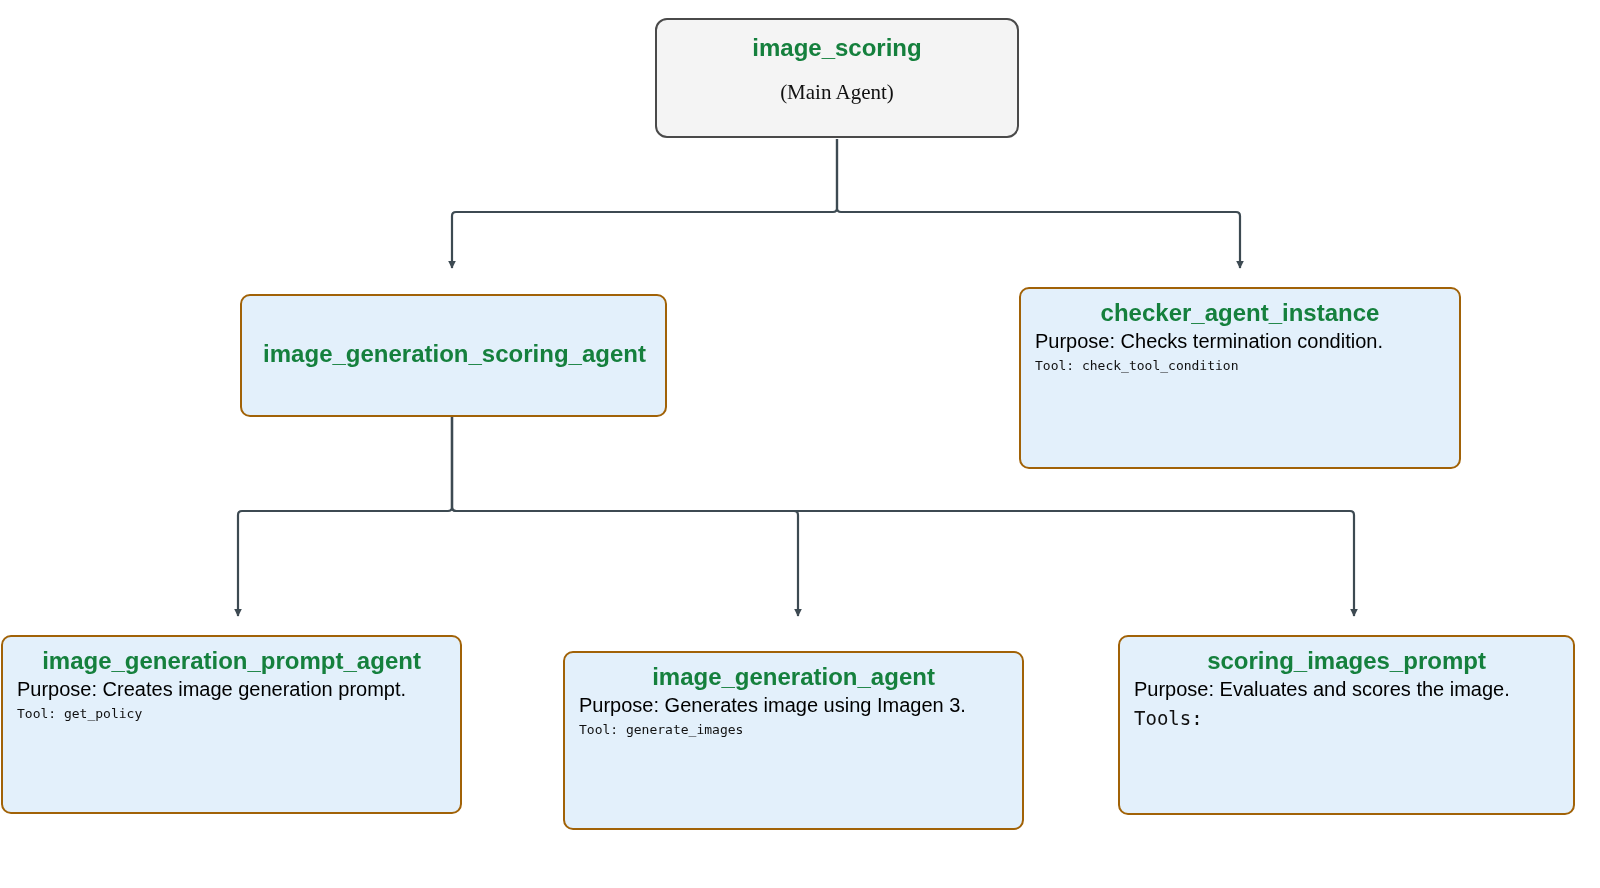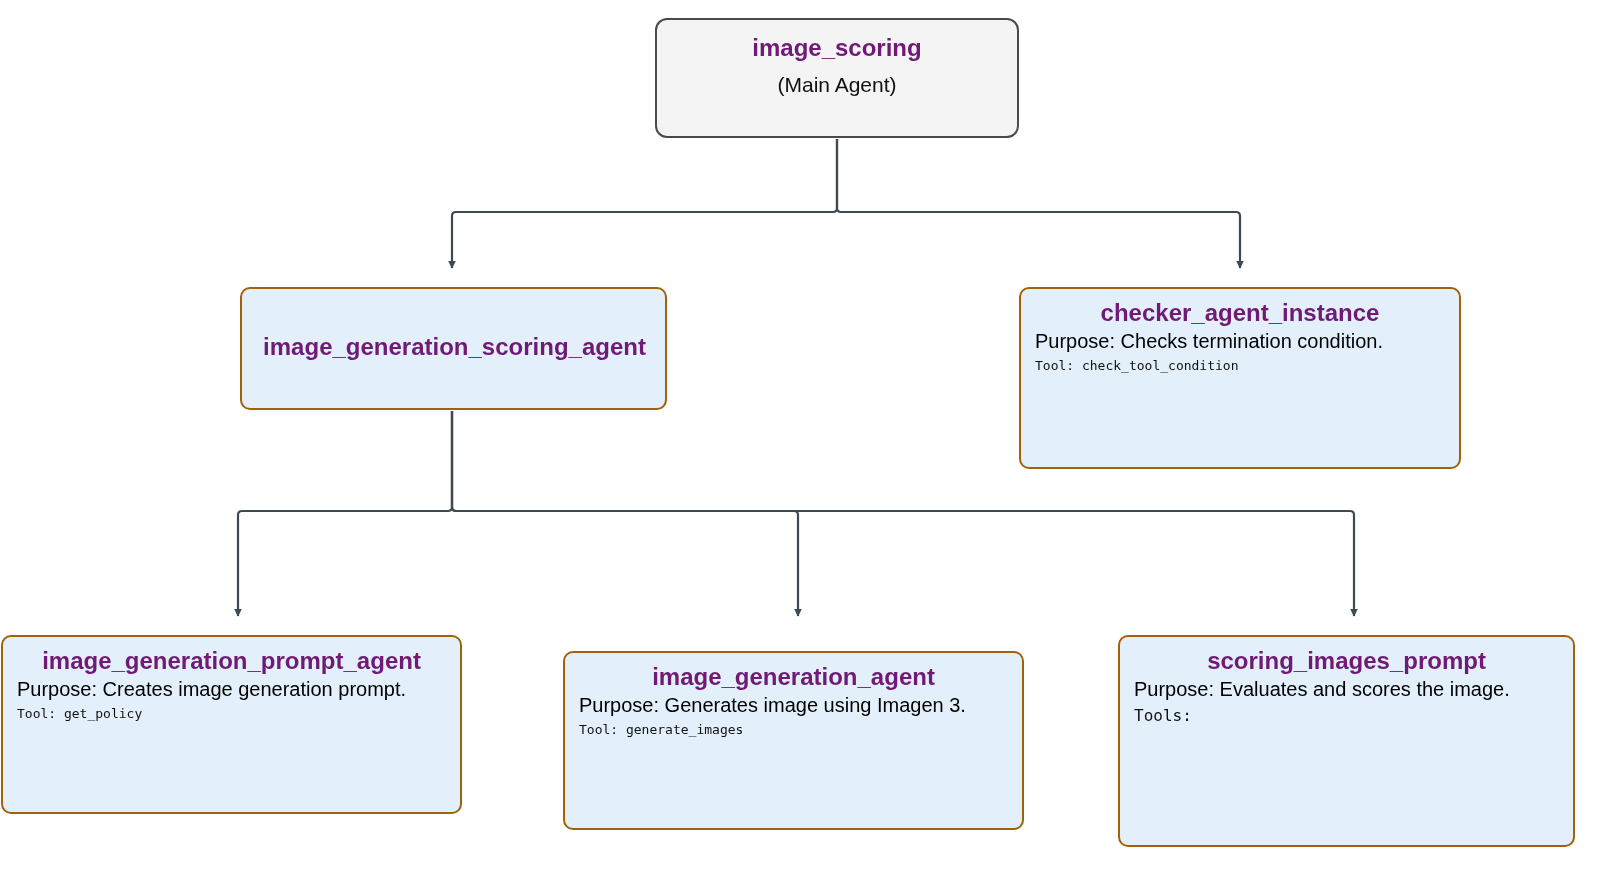--- a/index.html
+++ b/index.html
@@ -43,54 +43,55 @@
     justify-content: flex-start;
     padding-top: 14px;
   }
   .node.child {
     background: #e3f0fb;
     border: 2px solid #a16207;
   }
   .node-title {
     font-weight: bold;
     font-size: 24px;
-    color: #701a75;
+    color: #15803d;
     text-align: center;
     line-height: 1.18;
     white-space: nowrap;
   }
   .node.child .node-title {
     display: block;
     margin: 0 0 2px 0;
   }
   .node-subtitle {
     font-size: 21px;
     color: #111111;
     text-align: center;
     line-height: 1.2;
-    margin-top: 10px;
+    margin-top: 18px;
+    font-family: Liberation Serif, serif;
   }
   .node-purpose {
     font-size: 20px;
     color: #000000;
     line-height: 1.28;
     white-space: nowrap;
     margin-top: 1px;
   }
   .node-tool {
     font-family: "DejaVu Sans Mono", "Liberation Mono", monospace;
     font-size: 13px;
     color: #111111;
     line-height: 1.3;
     white-space: nowrap;
     margin-top: 3px;
   }
   .node-tools-label {
     font-family: "DejaVu Sans Mono", "Liberation Mono", monospace;
-    font-size: 16px;
+    font-size: 19px;
     color: #111111;
     line-height: 1.3;
     white-space: nowrap;
     margin-top: 3px;
   }
   .node-tools-list {
     font-family: "DejaVu Sans Mono", "Liberation Mono", monospace;
     font-size: 19px;
     color: #111111;
     line-height: 1.3;
@@ -100,28 +101,29 @@
   }
   .node-tools-list li {
     white-space: nowrap;
   }
   
   #node-root            { left: 655px; top: 18px;  width: 364px; height: 120px; }
   #node-scoring-agent   { left: 240px; top: 287px; width: 427px; height: 123px; }
   #node-checker         { left: 1019px; top: 287px; width: 442px; height: 182px; }
   #node-prompt-agent    { left: 1px;   top: 635px; width: 461px; height: 179px; }
   #node-gen-agent       { left: 563px; top: 635px; width: 461px; height: 179px; margin-top: 16px; }
-  #node-scoring-prompt  { left: 1118px; top: 635px; width: 457px; height: 212px; }
+  #node-scoring-prompt  { left: 1118px; top: 635px; width: 457px; height: 180px; }
 
   
   #node-scoring-agent {
     display: flex;
     align-items: center;
     justify-content: center;
     padding: 0;
+    margin-top: 7px;
   }
   #node-scoring-agent .node-title {
     position: relative;
     left: 1px;
   }
 </style>
 </head>
 <body>
 
 <div id="canvas">

